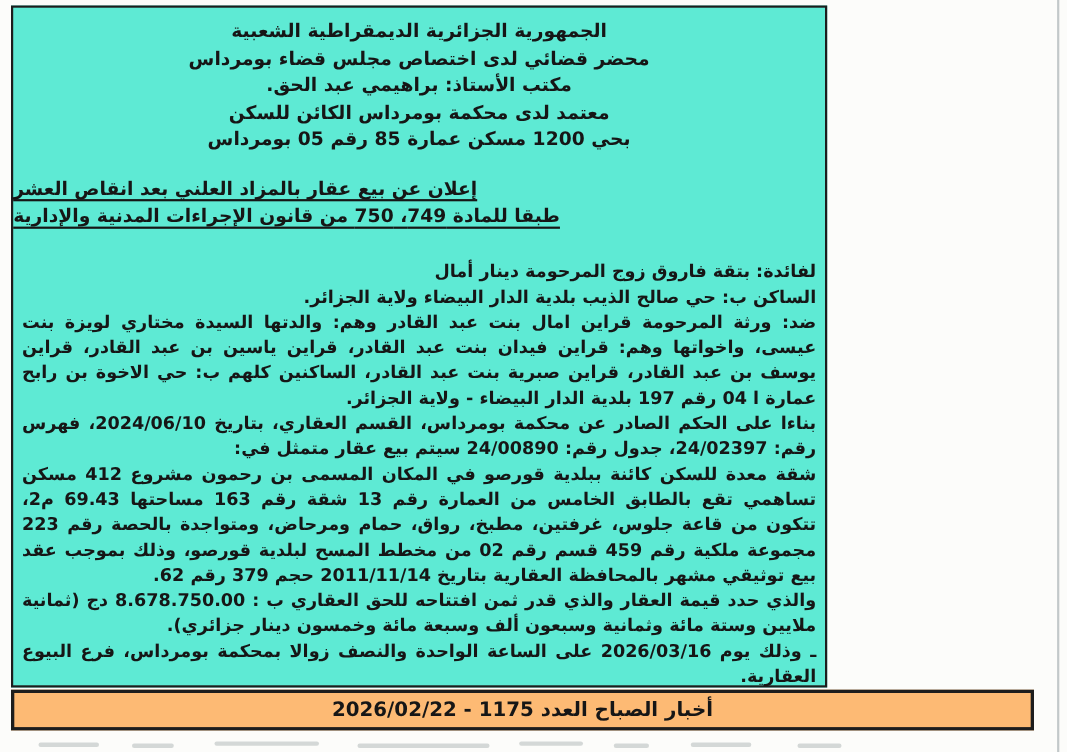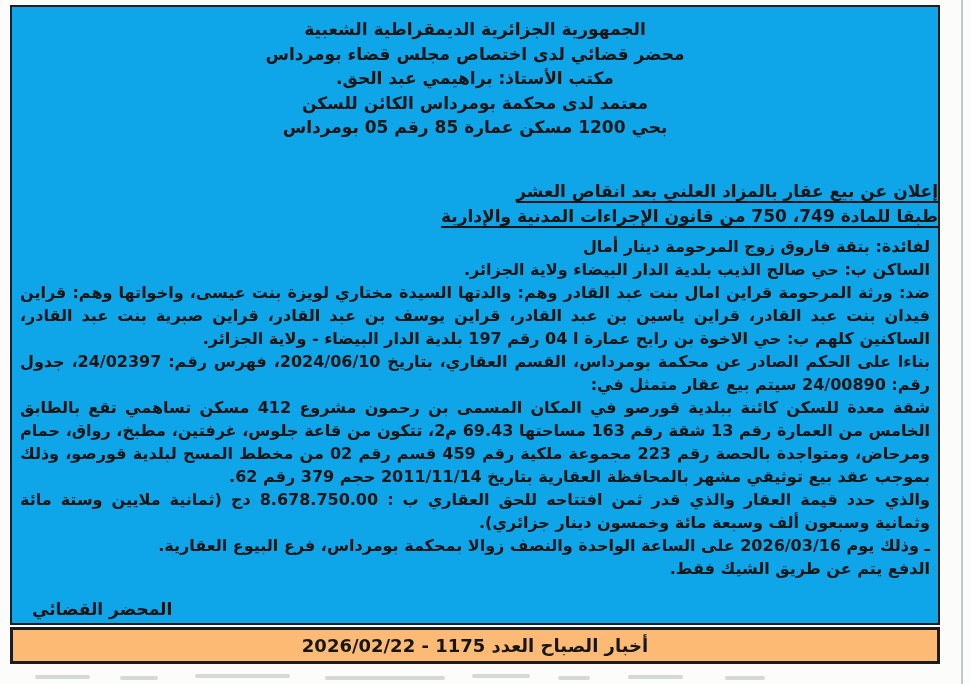--- a/index.html
+++ b/index.html
@@ -11,41 +11,40 @@
     overflow: hidden;
     background: #fcfcfa;
     font-family: "DejaVu Sans", sans-serif;
     font-weight: bold;
     color: #161616;
   }
   
   .doc-frame {
     position: absolute;
     left: 10px; top: 5px;
-    width: 930px; height: 620px;
+    width: 742px; height: 620px;
     border: 2.5px solid #1d1d1d;
     box-sizing: border-box;
-    background: #0ea5e9;
+    background: #5eead4;
   }
   .letterhead {
     position: absolute;
     top: 10px; left: 0; right: 0;
     direction: rtl;
     text-align: center;
     font-size: 17px;
     line-height: 24.5px;
   }
   .announcement-title {
     position: absolute;
     top: 153px; left: 0; right: 0;
     direction: rtl;
-    text-align: right;
+    text-align: left;
     font-size: 17px;
     line-height: 25px;
-    margin-top: 19px;
   }
   .announcement-title .t-line {
     text-decoration: underline;
     text-decoration-thickness: 1.5px;
     text-underline-offset: 4px;
   }
   .body-text {
     position: absolute;
     top: 228px; left: 8px; right: 8px;
     direction: rtl;
@@ -118,21 +117,20 @@
     <p>لفائدة: بتقة فاروق زوج المرحومة دينار أمال</p>
     <p>الساكن ب: حي صالح الذيب بلدية الدار البيضاء ولاية الجزائر.</p>
     <p>ضد: ورثة المرحومة قراين امال بنت عبد القادر وهم: والدتها السيدة مختاري لويزة بنت عيسى، واخواتها وهم: قراين فيدان بنت عبد القادر، قراين ياسين بن عبد القادر، قراين يوسف بن عبد القادر، قراين صبرية بنت عبد القادر، الساكنين كلهم ب: حي الاخوة بن رابح عمارة ا 04 رقم 197 بلدية الدار البيضاء - ولاية الجزائر.</p>
     <p>بناءا على الحكم الصادر عن محكمة بومرداس، القسم العقاري، بتاريخ 2024/06/10، فهرس رقم: 24/02397، جدول رقم: 24/00890 سيتم بيع عقار متمثل في:</p>
     <p>شقة معدة للسكن كائنة ببلدية قورصو في المكان المسمى بن رحمون مشروع 412 مسكن تساهمي تقع بالطابق الخامس من العمارة رقم 13 شقة رقم 163 مساحتها 69.43 م2، تتكون من قاعة جلوس، غرفتين، مطبخ، رواق، حمام ومرحاض، ومتواجدة بالحصة رقم 223 مجموعة ملكية رقم 459 قسم رقم 02 من مخطط المسح لبلدية قورصو، وذلك بموجب عقد بيع توثيقي مشهر بالمحافظة العقارية بتاريخ 2011/11/14 حجم 379 رقم 62.</p>
     <p>والذي حدد قيمة العقار والذي قدر ثمن افتتاحه للحق العقاري ب : 8.678.750.00 دج (ثمانية ملايين وستة مائة وثمانية وسبعون ألف وسبعة مائة وخمسون دينار جزائري).</p>
     <p>ـ وذلك يوم 2026/03/16 على الساعة الواحدة والنصف زوالا بمحكمة بومرداس، فرع البيوع العقارية.</p>
     <p>الدفع يتم عن طريق الشيك فقط.</p>
   </div>
 
-  <div class="signature">المحضر القضائي</div>
 
 </div>
 
 <div class="footer-box">
   <span>أخبار الصباح العدد 1175 - 2026/02/22</span>
 </div>
 
 <div class="scan-edge-line"></div>
 <div class="scan-dash d1"></div>
 <div class="scan-dash d2"></div>

